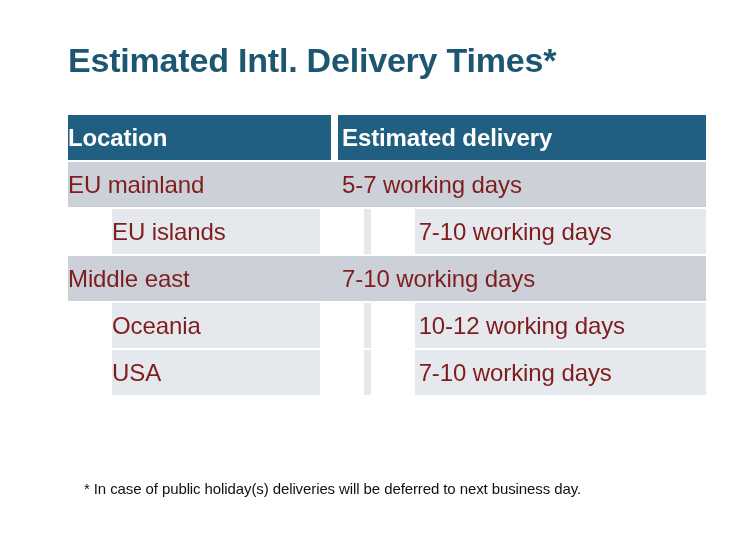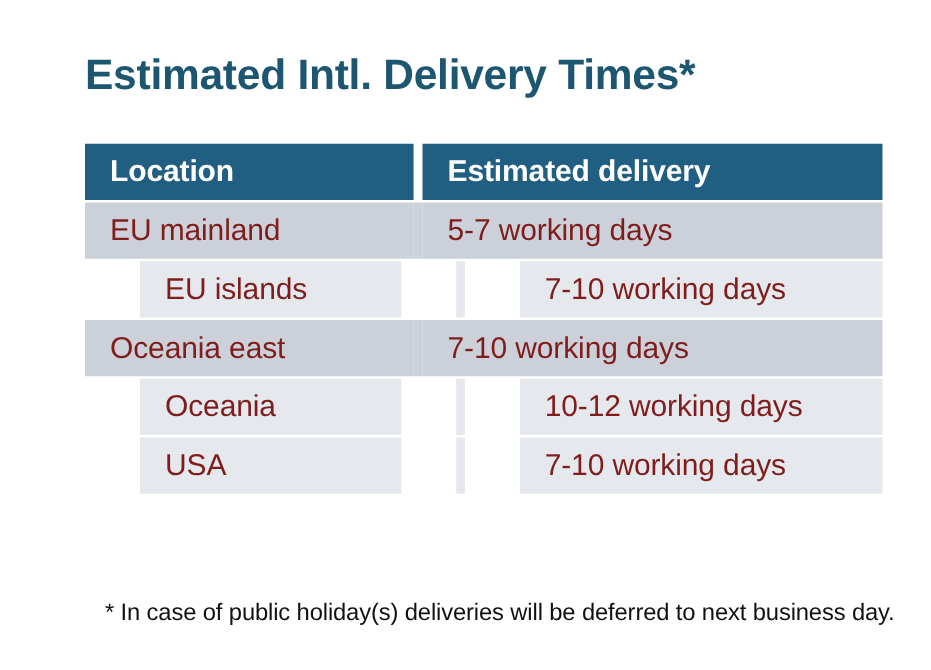--- a/index.html
+++ b/index.html
@@ -58,33 +58,33 @@
     box-sizing: border-box;
     height: 45px;
     display: flex;
     align-items: center;
     overflow: hidden;
     white-space: nowrap;
   }
 
   .cell-location {
     width: 263px;
-    padding-left: 20px;
+    padding-left: 0;
   }
 
   .cell-gap {
     width: 7px;
     flex: 0 0 7px;
     background: #ffffff;
   }
 
   .cell-delivery {
     width: 368px;
     flex: 1 1 auto;
-    padding-left: 20px;
+    padding-left: 4px;
   }
 
   
   .header-row .cell {
     background: #215f82;
     color: #ffffff;
     font-size: 24px;
     font-weight: 700;
     letter-spacing: -0.1px;
   }
@@ -109,21 +109,21 @@
   .body-row .cell-gap {
     background: #ffffff;
   }
 
   
   #footnote {
     position: absolute;
     left: 68px;
     top: 480px;
     width: 640px;
-    font-size: 19px;
+    font-size: 15px;
     font-weight: 400;
     color: #111111;
     white-space: nowrap;
     letter-spacing: -0.1px;
   }
 </style>
 </head>
 <body>
 
 <div id="page">
@@ -144,21 +144,21 @@
       <div class="cell cell-delivery">5-7 working days</div>
     </div>
 
     <div class="table-row body-row shade-light">
       <div class="cell cell-location">EU islands</div>
       <div class="cell cell-gap"></div>
       <div class="cell cell-delivery">7-10 working days</div>
     </div>
 
     <div class="table-row body-row shade-dark">
-      <div class="cell cell-location">Oceania east</div>
+      <div class="cell cell-location">Middle east</div>
       <div class="cell cell-gap"></div>
       <div class="cell cell-delivery">7-10 working days</div>
     </div>
 
     <div class="table-row body-row shade-light">
       <div class="cell cell-location">Oceania</div>
       <div class="cell cell-gap"></div>
       <div class="cell cell-delivery">10-12 working days</div>
     </div>
 

